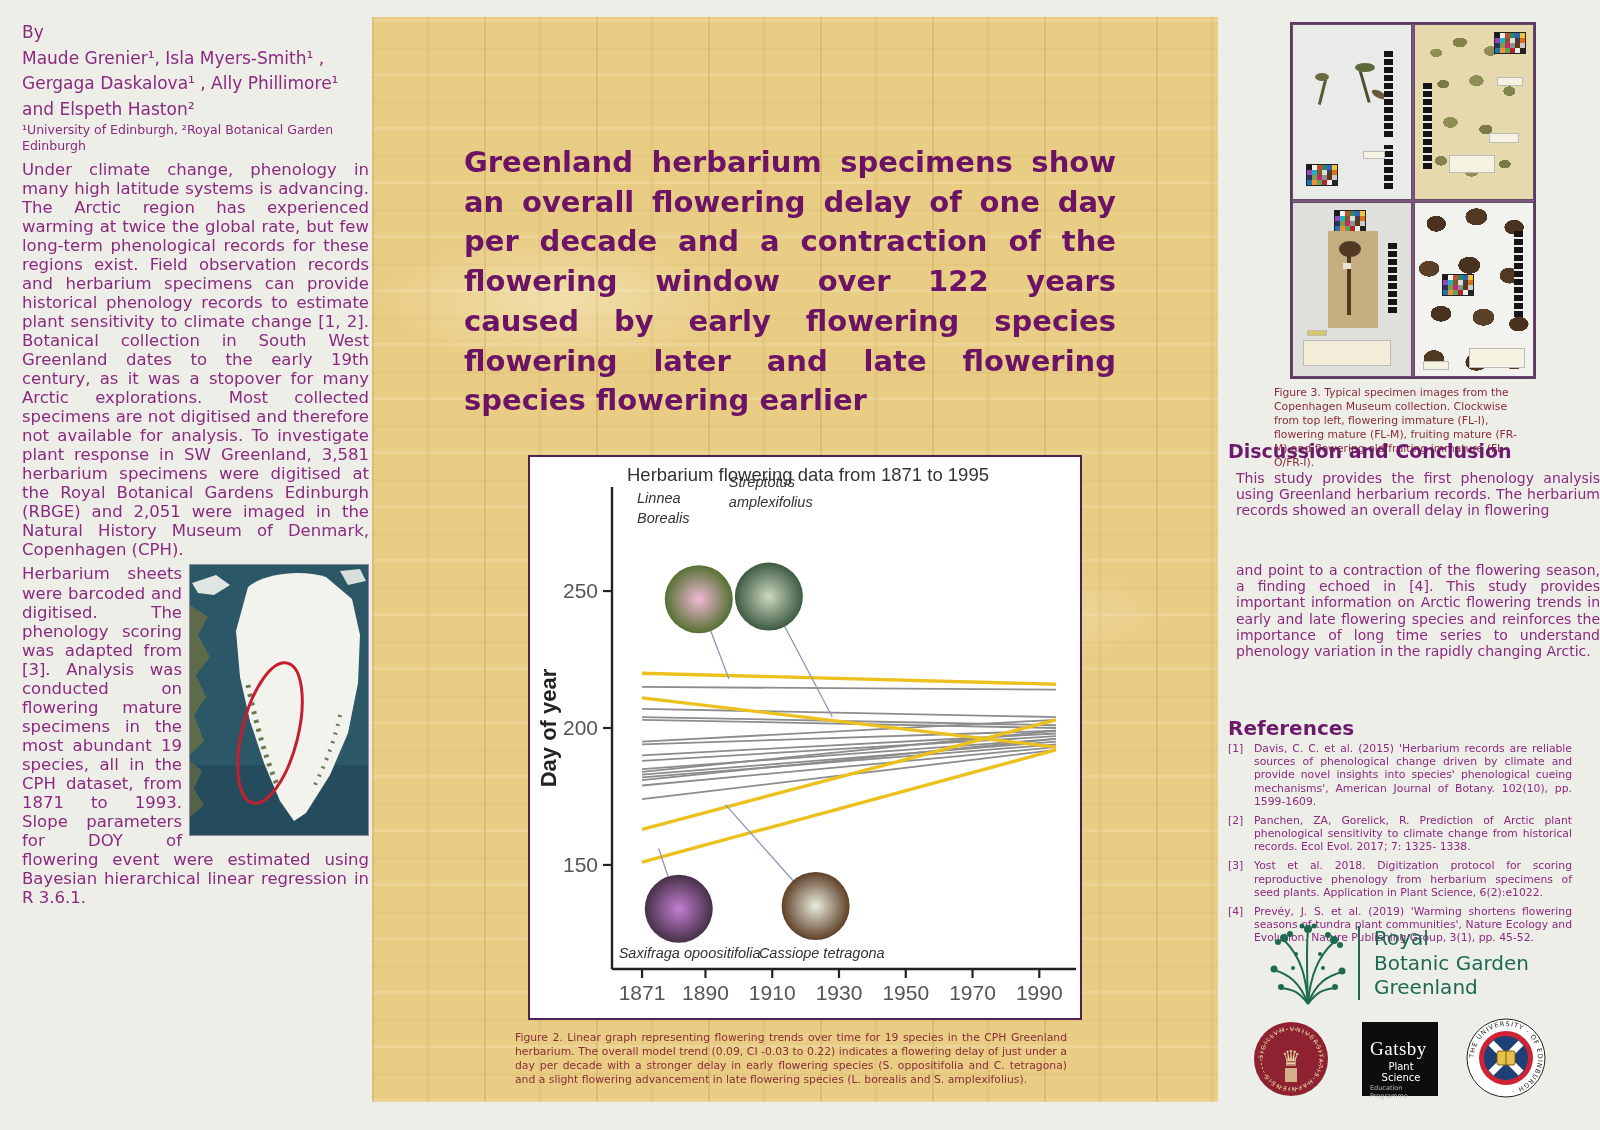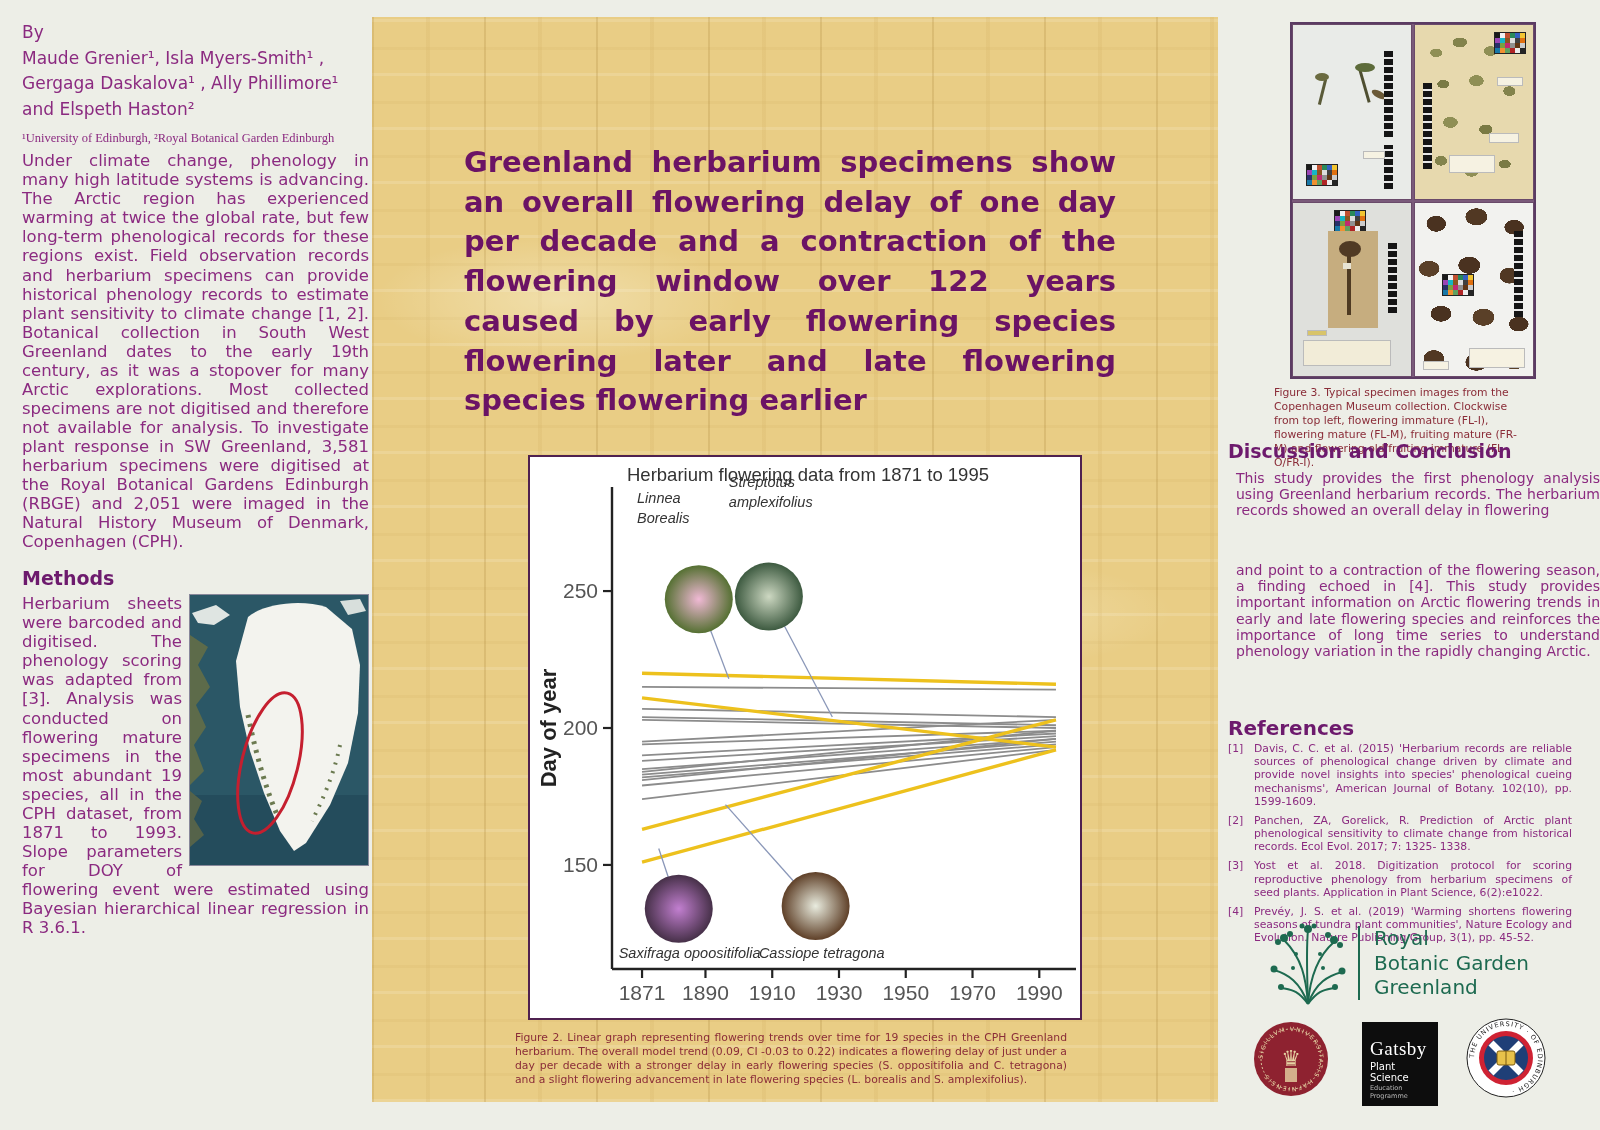--- a/index.html
+++ b/index.html
@@ -4,21 +4,21 @@
 <style>
   * { margin:0; padding:0; box-sizing:border-box; }
   body { font-family:"DejaVu Sans", sans-serif; background:#d8d8d2; }
   .poster { position:relative; width:1600px; height:1130px; background:#edeee7; overflow:hidden; }
 
   
   .col-left { position:absolute; left:22px; top:14px; width:347px; color:#8b2a80; }
   .poster-title { font-size:21.5px; font-weight:bold; color:#6d1a6d; line-height:1.27; }
   .byline { font-size:17px; margin-top:6px; line-height:1.5; }
   .authors { font-size:17px; line-height:1.5; }
-  .affil { font-size:12.5px; line-height:1.3; margin-top:8px;font-family:Liberation Serif, serif; }
+  .affil { font-size:12.5px; line-height:1.3; margin-top:0; }
   .sec-h { font-size:19px; font-weight:bold; color:#6d1a6d; }
   .bg-h { margin-top:20px; }
   .body-p { font-size:16.5px; line-height:1.155; text-align:justify; margin-top:5px; }
   .methods-h { margin-top:16px; }
   .map-float { float:right; width:180px; margin-left:7px; margin-bottom:2px; }
   .map-box { width:180px; height:272px; border:1px solid #88889a; background:#2b5766; position:relative; overflow:hidden; }
   .fig-cap { font-size:10.8px; line-height:1.3; color:#8a2c38; font-weight:500; }
   .cap1 { margin-top:4px; }
 
   
@@ -88,40 +88,39 @@
   .refs { position:absolute; left:0; top:728px; width:344px; }
   .ref { display:flex; margin-bottom:6px; font-size:10.8px; line-height:1.22; color:#8b2a80; }
   .ref-num { width:26px; flex:none; }
   .ref-txt { flex:1; text-align:justify; }
 
   .rbge { position:absolute; left:40px; top:906px; display:flex; align-items:center; }
   .rbge-divider { width:2px; height:74px; background:#1d6a50; margin:0 14px 0 10px; }
   .rbge-text { color:#1d6a50; font-size:20px; line-height:1.22; font-weight:500; }
   .logo-row { position:absolute; left:14px; top:1002px; width:334px; height:86px; }
   .cph { position:absolute; left:10px; top:4px; }
-  .gatsby { position:absolute; left:120px; top:6px; width:76px; height:84px; background:#0d0d0d;
+  .gatsby { position:absolute; left:120px; top:6px; width:76px; height:74px; background:#0d0d0d;
     color:#fff; padding:16px 6px 0 8px; }
   .gatsby-t { font-family:"Liberation Serif", serif; font-size:19px; letter-spacing:.5px; }
-  .gatsby-s { font-size:10px; margin-top:1px; }
+  .gatsby-s { font-size:10px; margin-top:1px;text-align:center; }
   .gatsby-s2 { font-size:6.5px; color:#b9b9b9; margin-top:1px; }
   .uoe { position:absolute; left:224px; top:2px; }
 </style>
 </head>
 <body>
 
 <div class="poster">
 
   <div class="col-left">
     <div class="byline">By</div>
     <div class="authors">Maude Grenier¹, Isla Myers-Smith¹ , Gergaga Daskalova¹ , Ally Phillimore¹ and Elspeth Haston²</div>
     <div class="affil">¹University of Edinburgh, ²Royal Botanical Garden Edinburgh</div>
 
     <div class="body-p">Under climate change, phenology in many high latitude systems is advancing.  The Arctic region has experienced warming at twice the global rate, but few long-term phenological records for these regions exist.  Field observation records and herbarium specimens can provide historical phenology records to estimate plant sensitivity to climate change [1, 2].  Botanical collection in South West Greenland dates to the early 19th century, as it was a stopover for many Arctic explorations. Most collected specimens are not digitised and therefore not available for analysis. To investigate plant response in SW Greenland, 3,581 herbarium specimens were digitised at the Royal Botanical Gardens Edinburgh (RBGE) and 2,051 were imaged in the Natural History Museum of Denmark, Copenhagen (CPH).</div>
 
-    <div class="sec-h methods-h">Methods</div>
     <div class="body-p">
       <span class="map-float">
         <span class="map-box" style="display:block">
           <svg width="178" height="270" viewBox="0 0 178 270">
             <rect x="0" y="0" width="178" height="270" fill="#2b5766"></rect>
             <rect x="0" y="200" width="178" height="70" fill="#244c5c"></rect>
 
             <path d="M0,40 L18,52 L8,70 L20,92 L6,110 L16,132 L4,150 L14,176 L0,190 Z" fill="#5d6b4a"></path>
             <path d="M0,196 L12,206 L4,224 L14,240 L0,252 Z" fill="#55634a"></path>
 

